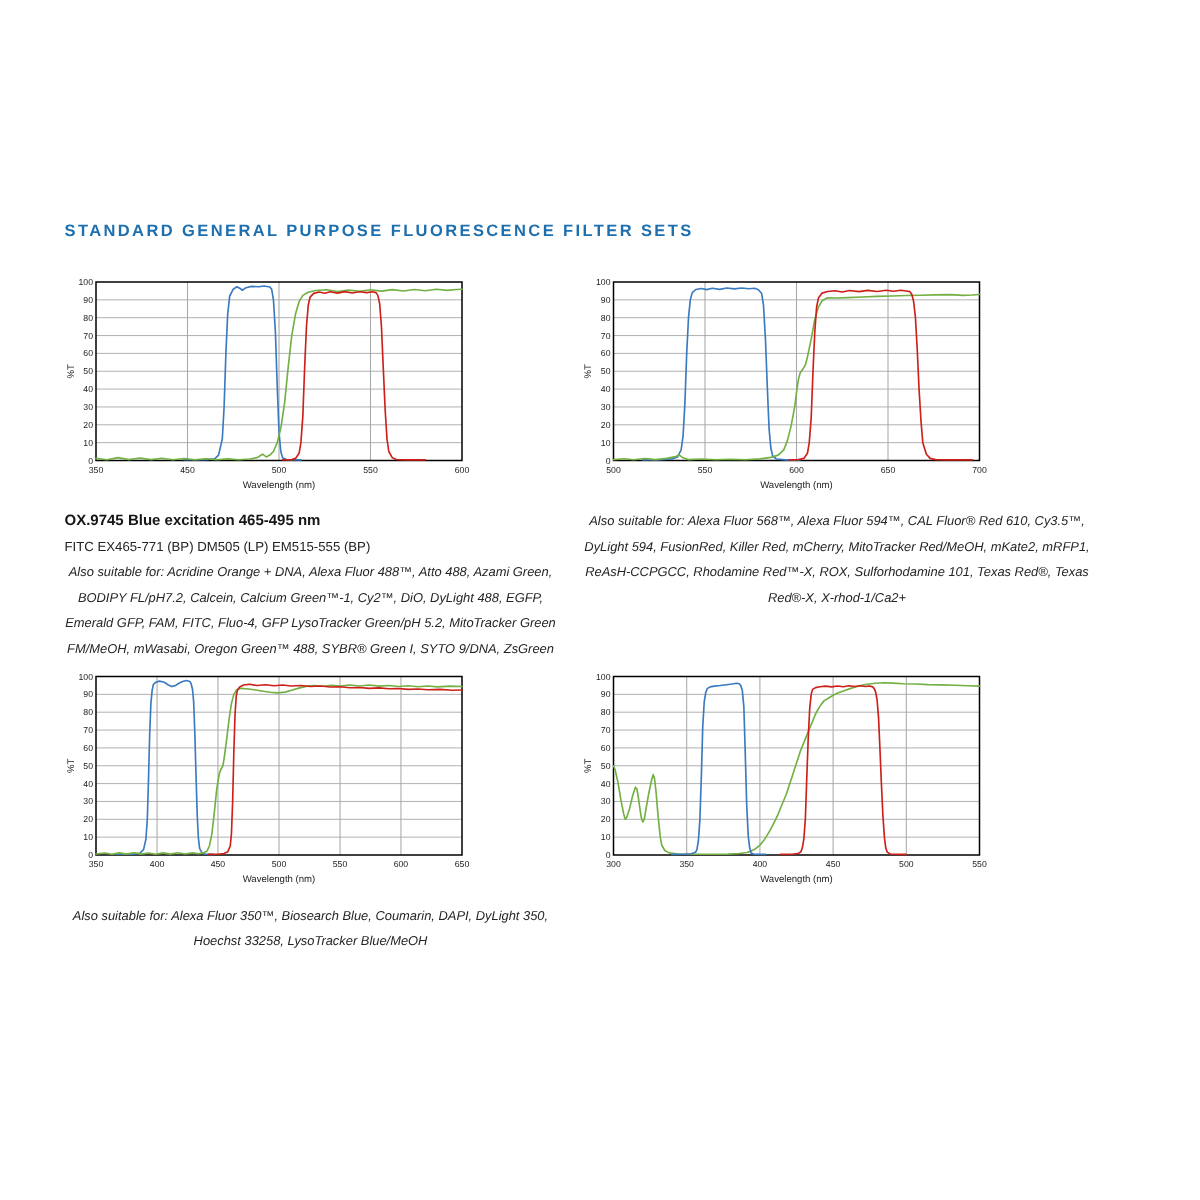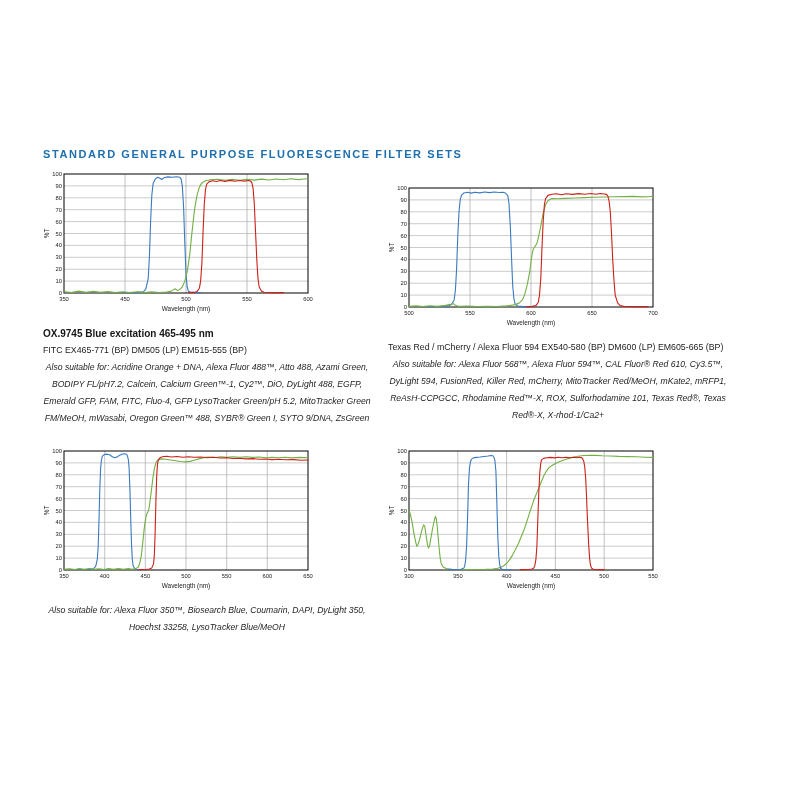--- a/index.html
+++ b/index.html
@@ -18,21 +18,21 @@
   .textblock{margin-top:8px;}
   .heading{font-size:10px;font-weight:bold;line-height:17px;color:#161616;}
   .spec{font-size:8.8px;line-height:17px;white-space:nowrap;color:#222222;}
   .also{font-size:8.6px;font-style:italic;line-height:17px;color:#242424;text-align:center;}
 </style>
 </head>
 <body style="background: rgb(255, 255, 255);">
 
 <div class="page-title" style="color: rgb(29, 111, 174);">STANDARD GENERAL PURPOSE FLUORESCENCE FILTER SETS</div>
 
-<section class="panel" style="left:43px;top:171px;width:328px;">
+<section class="panel" style="left:43px;top:185px;width:328px;">
   <div class="chart">
       <svg width="270" height="146">
         <line x1="21" x2="265" y1="110.1" y2="110.1" stroke="#a8a8a8" stroke-width="0.6"></line>
         <line x1="21" x2="265" y1="98.2" y2="98.2" stroke="#a8a8a8" stroke-width="0.6"></line>
         <line x1="21" x2="265" y1="86.3" y2="86.3" stroke="#a8a8a8" stroke-width="0.6"></line>
         <line x1="21" x2="265" y1="74.4" y2="74.4" stroke="#a8a8a8" stroke-width="0.6"></line>
         <line x1="21" x2="265" y1="62.5" y2="62.5" stroke="#a8a8a8" stroke-width="0.6"></line>
         <line x1="21" x2="265" y1="50.6" y2="50.6" stroke="#a8a8a8" stroke-width="0.6"></line>
         <line x1="21" x2="265" y1="38.7" y2="38.7" stroke="#a8a8a8" stroke-width="0.6"></line>
         <line x1="21" x2="265" y1="26.8" y2="26.8" stroke="#a8a8a8" stroke-width="0.6"></line>
@@ -104,21 +104,20 @@
         <text x="21.0" y="130" font-size="5.8" text-anchor="middle" fill="#222222">500</text>
         <text x="82.0" y="130" font-size="5.8" text-anchor="middle" fill="#222222">550</text>
         <text x="143.0" y="130" font-size="5.8" text-anchor="middle" fill="#222222">600</text>
         <text x="204.0" y="130" font-size="5.8" text-anchor="middle" fill="#222222">650</text>
         <text x="265.0" y="130" font-size="5.8" text-anchor="middle" fill="#222222">700</text>
         <text x="143" y="140" font-size="6.4" text-anchor="middle" fill="#222222">Wavelength (nm)</text>
         <text x="6" y="62.5" font-size="6.4" text-anchor="middle" fill="#222222" transform="rotate(-90 6 62.5)">%T</text>
       </svg>
     </div>
   <div class="textblock">
-    <div class="spec">Texas Red / mCherry / Alexa Fluor 594 EX540-580 (BP) DM600 (LP) EM605-665 (BP)</div>
     <div class="also">Also suitable for: Alexa Fluor 568™, Alexa Fluor 594™, CAL Fluor® Red 610, Cy3.5™, DyLight 594, FusionRed, Killer Red, mCherry, MitoTracker Red/MeOH, mKate2, mRFP1, ReAsH-CCPGCC, Rhodamine Red™-X, ROX, Sulforhodamine 101, Texas Red®, Texas Red®-X, X-rhod-1/Ca2+</div>
   </div>
 </section>
 
 <section class="panel" style="left:43px;top:448px;width:328px;">
   <div class="chart">
       <svg width="270" height="146">
         <line x1="21" x2="265" y1="110.1" y2="110.1" stroke="#a8a8a8" stroke-width="0.6"></line>
         <line x1="21" x2="265" y1="98.2" y2="98.2" stroke="#a8a8a8" stroke-width="0.6"></line>
         <line x1="21" x2="265" y1="86.3" y2="86.3" stroke="#a8a8a8" stroke-width="0.6"></line>

